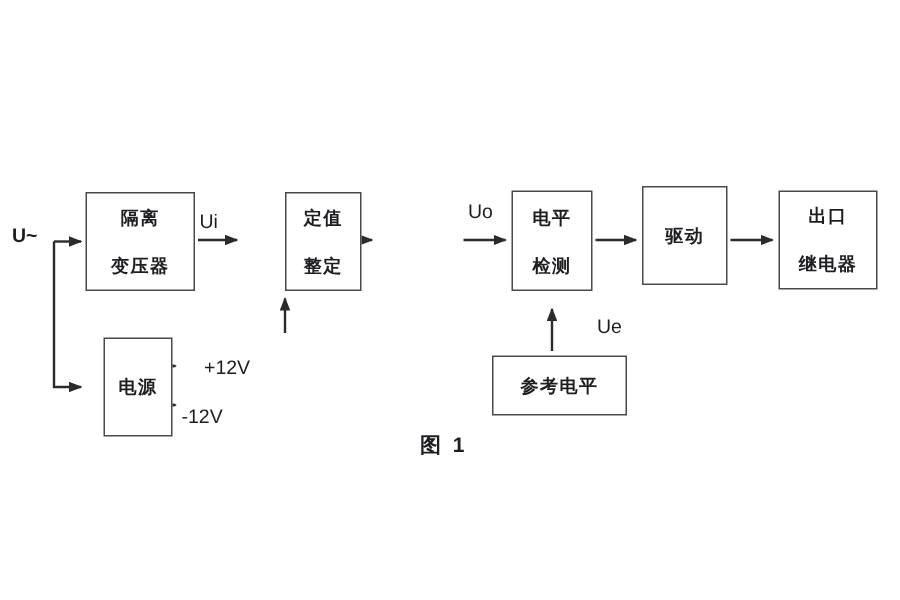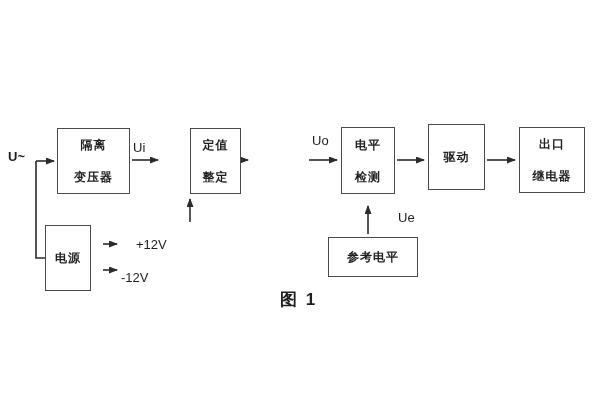--- a/index.html
+++ b/index.html
@@ -37,21 +37,21 @@
     font-weight: 600;
     letter-spacing: 1px;
     color: #1e1e22;
   }
   .blk-isolation   { left: 57px;  top: 128px; width: 73px; height: 66px; }
   .blk-setting     { left: 162px; top: 128px; width: 51px; height: 66px; margin-left: 28px; }
   .blk-rectifier   { left: 252px; top: 128px; width: 55px; height: 66px; }
   .blk-level       { left: 341px; top: 127px; width: 54px; height: 67px; }
   .blk-driver      { left: 428px; top: 124px; width: 57px; height: 66px; text-align: right; }
   .blk-relay       { left: 519px; top: 127px; width: 66px; height: 66px; }
-  .blk-power       { left: 45px;  top: 225px; width: 46px; height: 66px; }
+  .blk-power       { left: 69px;  top: 225px; width: 46px; height: 66px; }
   .blk-ratio       { left: 163px; top: 223px; width: 54px; height: 72px; }
   .blk-reference   { left: 328px; top: 237px; width: 90px; height: 40px; line-height: 36px; text-align: right; }
 
   .sig-label {
     position: absolute;
     font-size: 13px;
     font-weight: 400;
     color: #1e1e22;
     white-space: nowrap;
   }
@@ -59,21 +59,21 @@
   .lbl-ui   { left: 133px; top: 140px; }
   .lbl-uo   { left: 312px; top: 133px; }
   .lbl-ue   { left: 398px; top: 210px; }
   .lbl-p12  { left: 136px; top: 237px; }
   .lbl-n12  { left: 121px; top: 270px; }
 
   .caption {
     position: absolute;
     left: 280px;
     top: 288px;
-    font-size: 17px;
+    font-size: 14px;
     font-weight: 600;
     letter-spacing: 2px;
     color: #1e1e22;
   }
 </style>
 </head>
 <body>
 
 <div class="canvas">
 

